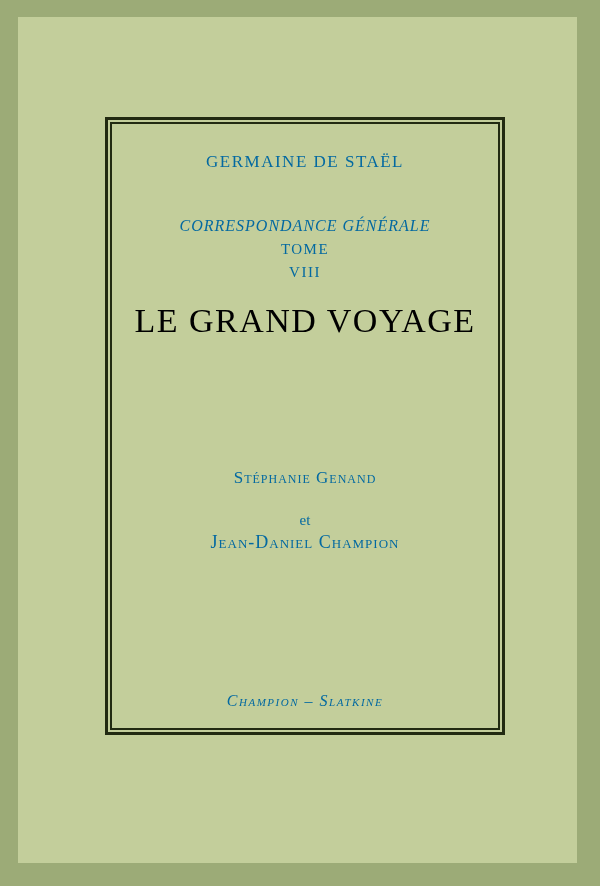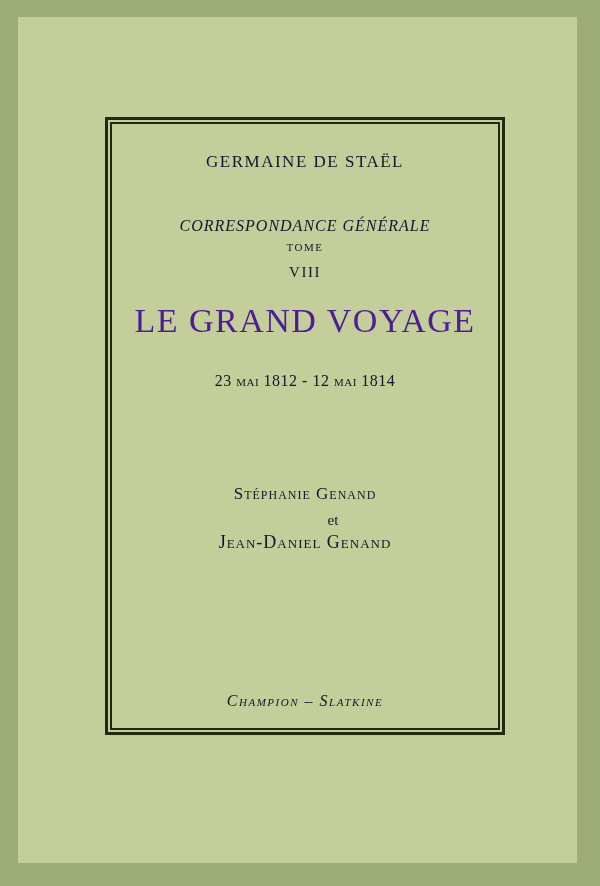--- a/index.html
+++ b/index.html
@@ -35,72 +35,71 @@
     position: absolute;
     inset: 2px;
     border: 2px solid #222A12;
     pointer-events: none;
   }
   .line {
     position: absolute;
     left: 0;
     width: 100%;
     text-align: center;
-    color: #0f172a;
+    color: #0369a1;
     white-space: nowrap;
   }
   .author {
     top: 32px;
     font-size: 17px;
     letter-spacing: 1.5px;
   }
   .series {
     top: 84px;
     font-size: 16px;
     font-style: italic;
     letter-spacing: 1px;
     margin-top: 13px;
   }
   .tome-label {
     top: 121px;
-    font-size: 11px;
+    font-size: 15px;
     letter-spacing: 1.5px;
     text-align: center;
   }
   .tome-number {
     top: 144px;
     font-size: 15px;
     letter-spacing: 1.5px;
   }
   .main-title {
     top: 297px;
     font-size: 34px;
     letter-spacing: 1.5px;
-    color: #4c1d95;
+    color: #000000;
   }
   .date-range {
     top: 252px;
     font-size: 16px;
     font-variant: small-caps;
     letter-spacing: 0.5px;
   }
   .prepared-by {
     top: 349px;
     font-size: 16px;
   }
   .editor-1 {
-    top: 364px;
+    top: 348px;
     font-size: 17px;
     font-variant: small-caps;
     letter-spacing: 1px;
   }
   .conjunction {
     top: 392px;
     font-size: 15px;
-    padding-left: 28px;
   }
   .editor-2 {
     top: 412px;
     font-size: 18px;
     font-variant: small-caps;
     letter-spacing: 1px;
   }
   .publisher {
     top: 572px;
     font-size: 16px;
@@ -121,24 +120,23 @@
     <div class="line author">GERMAINE DE STAËL</div>
 
     <div class="line series">CORRESPONDANCE GÉNÉRALE</div>
 
     <div class="line tome-label">TOME</div>
 
     <div class="line tome-number">VIII</div>
 
     <div class="line main-title">LE GRAND VOYAGE</div>
 
-    <div class="line date-range">23 mai 1812 - 12 mai 1814</div>
 
 
     <div class="line editor-1">Stéphanie Genand</div>
 
     <div class="line conjunction">et</div>
 
-    <div class="line editor-2">Jean-Daniel Genand</div>
+    <div class="line editor-2">Jean-Daniel Champion</div>
 
     <div class="line publisher">Champion – Slatkine</div>
   </div>
 </div>
 
 </body></html>

